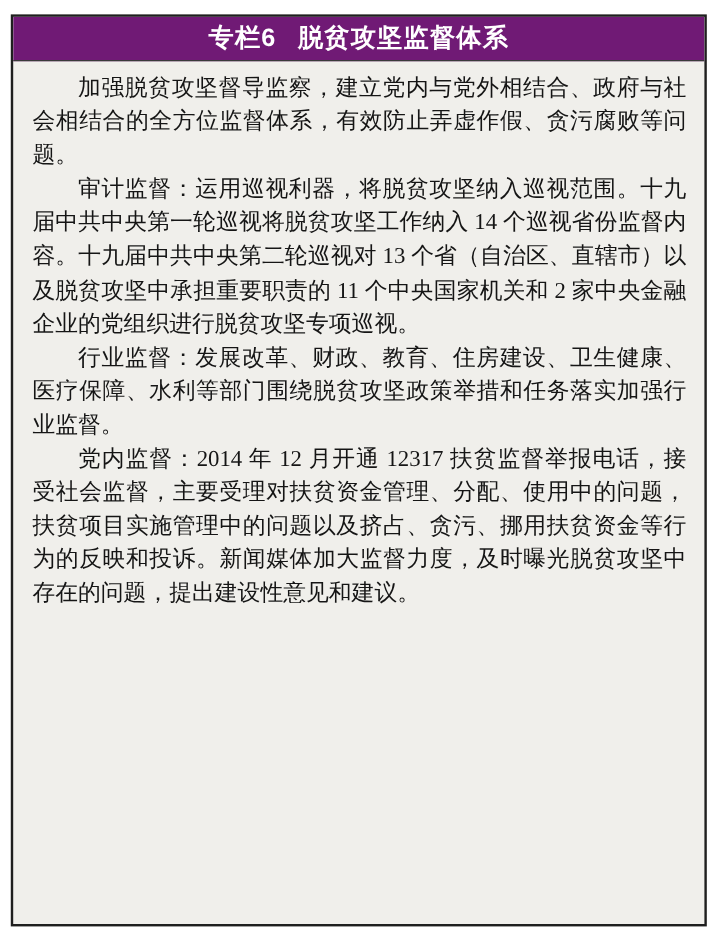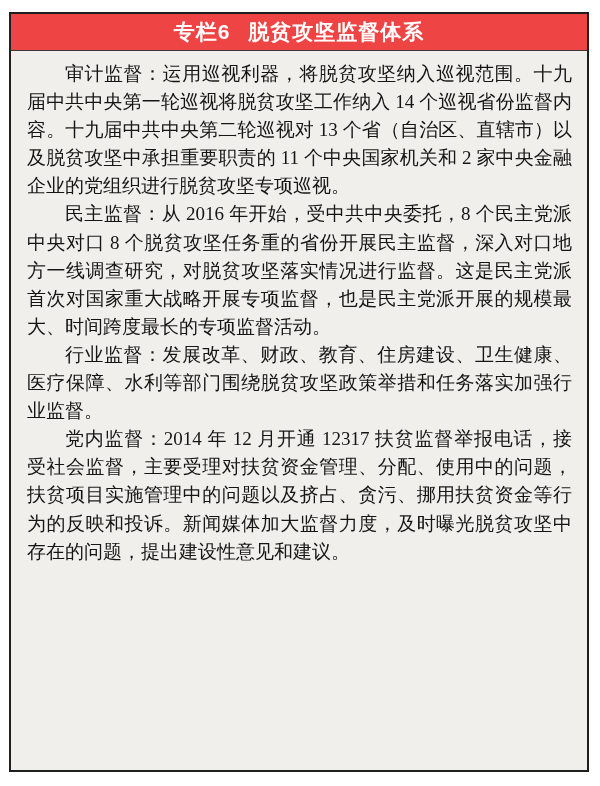--- a/index.html
+++ b/index.html
@@ -18,21 +18,21 @@
     left: 9px;
     top: 12px;
     width: 580px;
     height: 760px;
     box-sizing: border-box;
     border: 2px solid #1f1f1f;
     background: #f0efeb;
     overflow: hidden;
   }
   .panel-header {
-    background: #ef4444;
+    background: #701a75;
     color: #ffffff;
     height: 36px;
     line-height: 36px;
     text-align: center;
     font-family: "Liberation Sans", "DejaVu Sans", sans-serif;
     font-weight: bold;
     font-size: 21px;
     letter-spacing: 1px;
     border-bottom: 1px solid #3a3a3a;
   }
@@ -55,18 +55,18 @@
   }
 </style>
 </head>
 <body>
 
 <div class="panel">
   <div class="panel-header">
     <span class="panel-title-label">专栏6</span><span>脱贫攻坚监督体系</span>
   </div>
   <div class="panel-body">
+    <p><span></span><span>加强脱贫攻坚督导监察，建立党内与党外相结合、政府与社会相结合的全方位监督体系，有效防止弄虚作假、贪污腐败等问题。</span></p>
     <p><span>审计监督：</span><span>运用巡视利器，将脱贫攻坚纳入巡视范围。十九届中共中央第一轮巡视将脱贫攻坚工作纳入 14 个巡视省份监督内容。十九届中共中央第二轮巡视对 13 个省（自治区、直辖市）以及脱贫攻坚中承担重要职责的 11 个中央国家机关和 2 家中央金融企业的党组织进行脱贫攻坚专项巡视。</span></p>
-    <p><span>民主监督：</span><span>从 2016 年开始，受中共中央委托，8 个民主党派中央对口 8 个脱贫攻坚任务重的省份开展民主监督，深入对口地方一线调查研究，对脱贫攻坚落实情况进行监督。这是民主党派首次对国家重大战略开展专项监督，也是民主党派开展的规模最大、时间跨度最长的专项监督活动。</span></p>
     <p><span>行业监督：</span><span>发展改革、财政、教育、住房建设、卫生健康、医疗保障、水利等部门围绕脱贫攻坚政策举措和任务落实加强行业监督。</span></p>
     <p><span>党内监督：</span><span>2014 年 12 月开通 12317 扶贫监督举报电话，接受社会监督，主要受理对扶贫资金管理、分配、使用中的问题，扶贫项目实施管理中的问题以及挤占、贪污、挪用扶贫资金等行为的反映和投诉。新闻媒体加大监督力度，及时曝光脱贫攻坚中存在的问题，提出建设性意见和建议。</span></p>
   </div>
 </div>
 
 </body></html>

